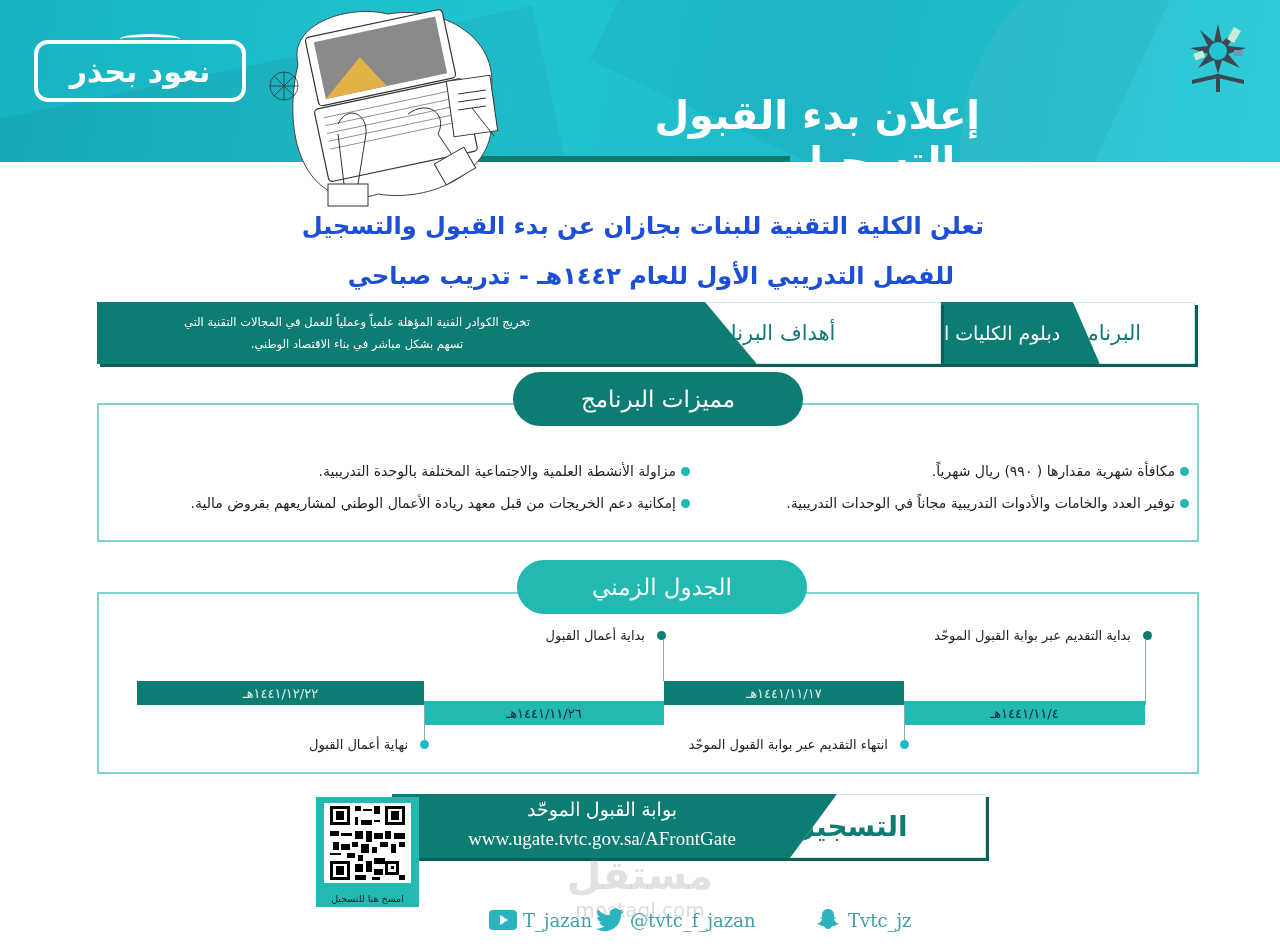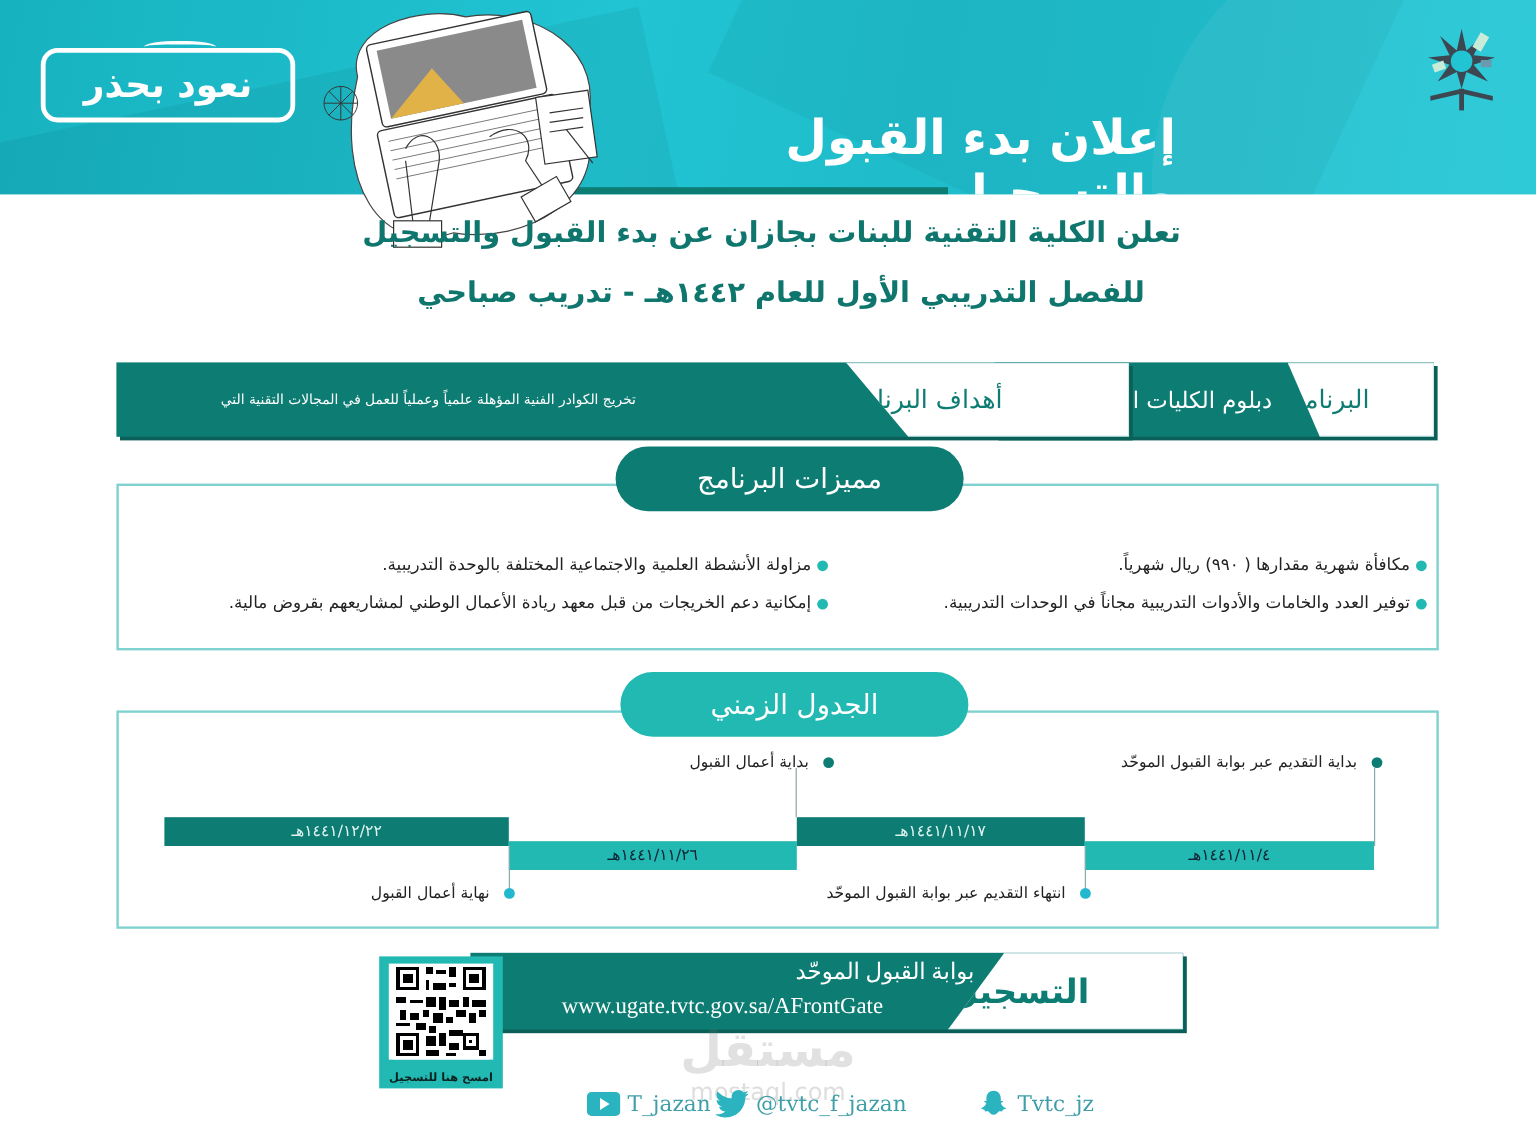--- a/index.html
+++ b/index.html
@@ -23,21 +23,21 @@
   .logo-text { text-align: center; direction: rtl; }
   .logo-ar { color: #2b3a46; font-weight: bold; font-size: 12px; font-family: "DejaVu Sans", sans-serif; }
   .logo-en { color: #7fd8e0; font-size: 10px; font-family: "Liberation Sans", sans-serif; letter-spacing: -0.2px; }
   .logo-college { color: #2b3a46; font-size: 11px; font-family: "DejaVu Sans", sans-serif; }
   .logo-star { width: 64px; height: 72px; }
 
   .main-title { position: absolute; left: 520px; top: 92px; width: 460px; text-align: right; direction: rtl;
     color: #ffffff; font-weight: bold; font-size: 40px; font-family: "DejaVu Sans", sans-serif; }
   .title-underline { position: absolute; left: 470px; top: 156px; width: 320px; height: 6px; background: #0d7c73; }
 
-  .subtitle { position: absolute; right: 296px; width: 700px; text-align: right; direction: rtl; color: #0f766e; font-weight: bold; font-family: "DejaVu Sans", sans-serif; }
+  .subtitle { position: absolute; right: 296px; width: 700px; text-align: right; direction: rtl; color: #1d4ed8; font-weight: bold; font-family: "DejaVu Sans", sans-serif; margin-top: 32px; }
   .subtitle.l1 { top: 180px; font-size: 24px; }
   .subtitle.l2 { top: 230px; font-size: 24px; right: 326px; }
 
   
   .info-box { position: absolute; height: 62px; background: #0d7c73; box-shadow: 3px 3px 0 #0a5f58; direction: rtl; }
   .info-box .label-tab { position: absolute; right: 0; top: 0; height: 62px; background: #ffffff; border: 1px solid #cfe7e6;
     clip-path: polygon(0 0, 100% 0, 100% 100%, 22% 100%); display: flex; align-items: center; justify-content: flex-end; padding-right: 14px;
     color: #0d7c73; font-size: 21px; font-family: "DejaVu Serif", serif; }
   .info-box .value { position: absolute; top: 0; height: 62px; display: flex; align-items: center; justify-content: center; color: #fff; text-align: center; }
 
@@ -75,26 +75,26 @@
   .tl-event { position: absolute; display: flex; align-items: center; direction: rtl; font-size: 13px; font-family: "DejaVu Sans", sans-serif; color: #222; white-space: nowrap; }
   .tl-dot { width: 9px; height: 9px; border-radius: 50%; margin-left: 12px; flex: 0 0 auto; }
   .tl-dot.dark { background: #0d7c73; }
   .tl-dot.light { background: #22b9d0; }
 
   
   .reg-box { position: absolute; left: 392px; top: 794px; width: 594px; height: 64px; background: #0d7c73; box-shadow: 3px 3px 0 #0a5f58; }
   .reg-tab { position: absolute; right: 0; top: 0; width: 196px; height: 64px; background: #fff; border: 1px solid #cfe7e6;
     clip-path: polygon(24% 0, 100% 0, 100% 100%, 0 100%); display: flex; align-items: center; justify-content: flex-end; padding-right: 30px;
     color: #0d7c73; font-weight: bold; font-size: 28px; font-family: "DejaVu Sans", sans-serif; direction: rtl; }
-  .reg-portal { position: absolute; left: 0; top: 4px; width: 420px; color: #fff; font-size: 19px; font-family: Liberation Serif, serif; direction: rtl; }
+  .reg-portal { position: absolute; left: 0; top: 4px; width: 420px; text-align: center; color: #fff; font-size: 19px; font-family: Liberation Sans, sans-serif; direction: rtl; }
   .reg-url { position: absolute; left: 0; top: 34px; width: 420px; text-align: center; color: #fff; font-size: 19px; font-family: "Liberation Serif", serif; }
 
   .qr-box { position: absolute; left: 316px; top: 797px; width: 103px; height: 110px; background: #22b9b3; }
   .qr-code { position: absolute; left: 8px; top: 6px; width: 87px; height: 80px; background: #fff; }
-  .qr-caption { position: absolute; left: 0; bottom: 3px; width: 103px; text-align: center; color: #0b2220; font-size: 9.5px; font-weight: bold; font-family: "DejaVu Sans", sans-serif; direction: rtl; }
+  .qr-caption { position: absolute; left: 0; bottom: 3px; width: 103px; text-align: center; color: #0b2220; font-size: 9.5px; font-weight: normal; font-family: "DejaVu Sans", sans-serif; direction: rtl; }
 
   .watermark { position: absolute; left: 560px; top: 852px; width: 160px; text-align: center; color: rgba(120,120,120,0.22); font-weight: bold; font-size: 40px; font-family: "DejaVu Sans", sans-serif; direction: rtl; }
   .watermark-sub { position: absolute; left: 560px; top: 898px; width: 160px; text-align: center; color: rgba(120,120,120,0.25); font-size: 20px; font-family: "DejaVu Sans", sans-serif; }
 
   
   .social { position: absolute; top: 908px; display: flex; align-items: center; gap: 6px; color: #3f9fa8; font-size: 18px; font-family: "DejaVu Serif", serif; }
   .social-icon { width: 28px; height: 24px; display: flex; align-items: center; justify-content: center; }
   .social-youtube { left: 478px; padding-left: 11px; }
   .social-twitter { left: 596px; }
   .social-snap { left: 814px; }
@@ -165,20 +165,21 @@
 
 <div class="info-box program-box">
   <div class="value">دبلوم الكليات التقنية للبنات</div>
   <div class="label-tab">البرنامج</div>
 </div>
 
 <div class="info-box goals-box">
   <div class="value">
     <div>
       <div>تخريج الكوادر الفنية المؤهلة علمياً وعملياً للعمل في المجالات التقنية التي</div>
+      <div>تسهم بشكل مباشر في بناء الاقتصاد الوطني.</div>
     </div>
   </div>
   <div class="label-tab">أهداف البرنامج</div>
 </div>
 
 <div class="section-frame features-frame"></div>
 <div class="pill features-pill">مميزات البرنامج</div>
 
 <div class="bullet-list features-right">
   <div class="bullet-item">
@@ -214,21 +215,21 @@
 
 <div class="tl-connector" style="left:1145px; top:640px; height:65px;"></div>
 <div class="tl-connector" style="left:663px; top:640px; height:41px;"></div>
 <div class="tl-connector" style="left:904px; top:705px; height:40px;"></div>
 <div class="tl-connector" style="left:424px; top:705px; height:40px;"></div>
 
 <div class="tl-event" style="right:128px; top:628px;">
   <span class="tl-dot dark"></span>
   <span>بداية التقديم عبر بوابة القبول الموحّد</span>
 </div>
-<div class="tl-event" style="right:585px; top:628px;">
+<div class="tl-event" style="right:614px; top:628px;">
   <span class="tl-dot dark"></span>
   <span>بداية أعمال القبول</span>
 </div>
 <div class="tl-event" style="right:371px; top:737px;">
   <span class="tl-dot light"></span>
   <span>انتهاء التقديم عبر بوابة القبول الموحّد</span>
 </div>
 <div class="tl-event" style="right:851px; top:737px;">
   <span class="tl-dot light"></span>
   <span>نهاية أعمال القبول</span>

